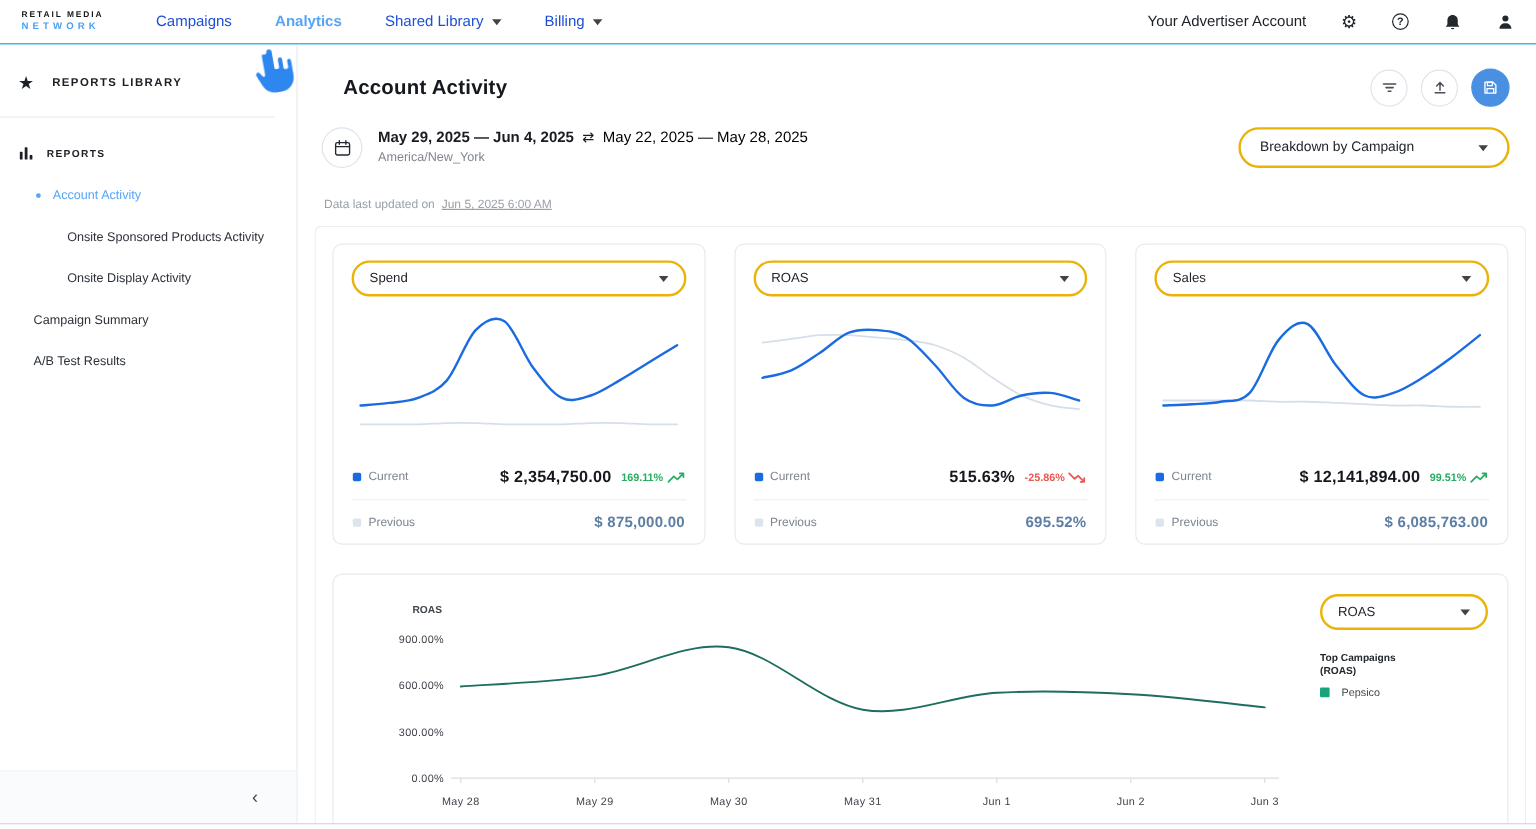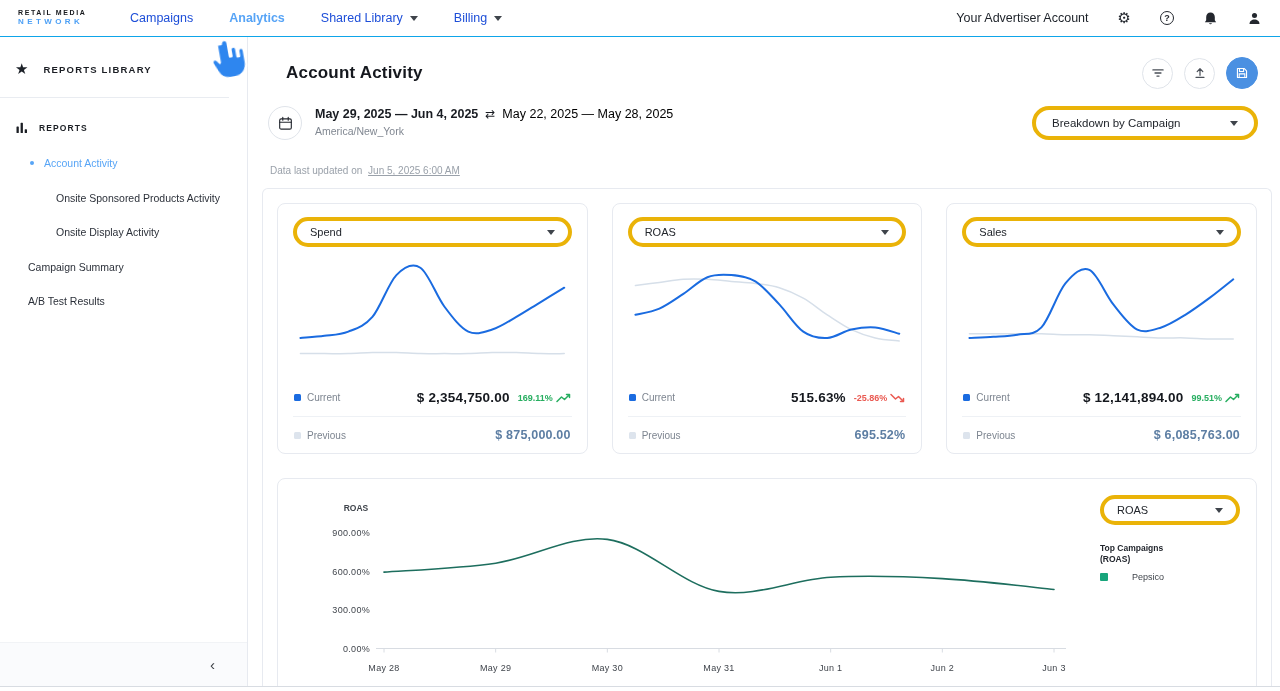--- a/index.html
+++ b/index.html
@@ -58,21 +58,21 @@
 
   .date-row{display:flex;align-items:flex-start;padding:17px 22px 0 20px}
   .cal-btn{width:34px;height:34px;border-radius:50%;border:1px solid #e0e4ea;background:#fff;
     display:flex;align-items:center;justify-content:center;cursor:pointer;padding:0;flex:none}
   .date-text{margin-left:13px;padding-top:1px}
   .ranges{font-size:12.5px;display:flex;align-items:center;gap:7px}
   .cur{font-weight:bold;color:#191c22}
   .swap{font-size:12px;color:#191c22}
   .cmp{color:#000000}
   .tz{font-size:10.5px;color:#808791;margin-top:4px}
-  .pill{display:flex;align-items:center;justify-content:space-between;border:4px solid #eab308;background:#fff;
+  .pill{display:flex;align-items:center;justify-content:space-between;border:2px solid #eab308;background:#fff;
     border-radius:17px;cursor:pointer;font-family:inherit;color:#22262c}
   .breakdown{margin-left:auto;min-width:226px;height:34px;padding:0 16px;font-size:11.5px}
 
   .updated{padding:25px 0 0 22px;font-size:10px;color:#9aa1aa}
   .updated-link{color:#9aa1aa;text-decoration:underline;margin-left:3px;cursor:pointer}
 
   .charts-wrap{margin:12px 8px 0 14px;border:1px solid #e7eaf0;border-bottom:none;border-radius:6px 6px 0 0;
     padding:14px 14px 0;background:#fff;height:520px}
   .cards-row{display:flex;gap:24px}
   .metric-card{flex:1;border:1px solid #e7eaf0;border-radius:8px;padding:13px 15px 0;background:#fff}
@@ -93,21 +93,21 @@
   .delta.down .down-icon{display:block}
   .stat-div{border-top:1px solid #eef1f5}
   .prev-val{font-size:12.5px;font-weight:bold;color:#5d7ea3;letter-spacing:.2px}
 
   .trend-card{margin-top:24px;border:1px solid #e7eaf0;border-radius:8px;padding:14px 16px;display:flex;background:#fff}
   .trend-svg{flex:none}
   .trend-right{margin-left:auto;display:flex;flex-direction:column;width:152px;padding-top:2px}
   .pill.small{width:140px;height:30px;padding:0 13px;font-size:11px;border-radius:16px;align-self:flex-end}
   .trend-legend{margin-top:18px;padding-left:12px}
   .lg-title{font-size:8.5px;font-weight:bold;color:#23272e;line-height:1.3}
-  .lg-item{display:flex;align-items:center;gap:24px;margin-top:7px;font-size:9px;color:#40454c;cursor:pointer}
+  .lg-item{display:flex;align-items:center;gap:10px;margin-top:7px;font-size:9px;color:#40454c;cursor:pointer}
   .swatch{width:8px;height:8px;border-radius:1px;flex:none}
 
   .tick{font-family:"Liberation Sans",sans-serif;font-size:9px;fill:#40454c;letter-spacing:.3px}
   .ax-title{font-family:"Liberation Sans",sans-serif;font-size:8.5px;font-weight:bold;fill:#40454c;text-anchor:middle}
 
   .page-bottom{position:fixed;left:0;right:0;bottom:0;height:5px;background:#fff;border-top:1px solid #d8dce2;z-index:110}
 </style>
 </head>
 <body>
 

